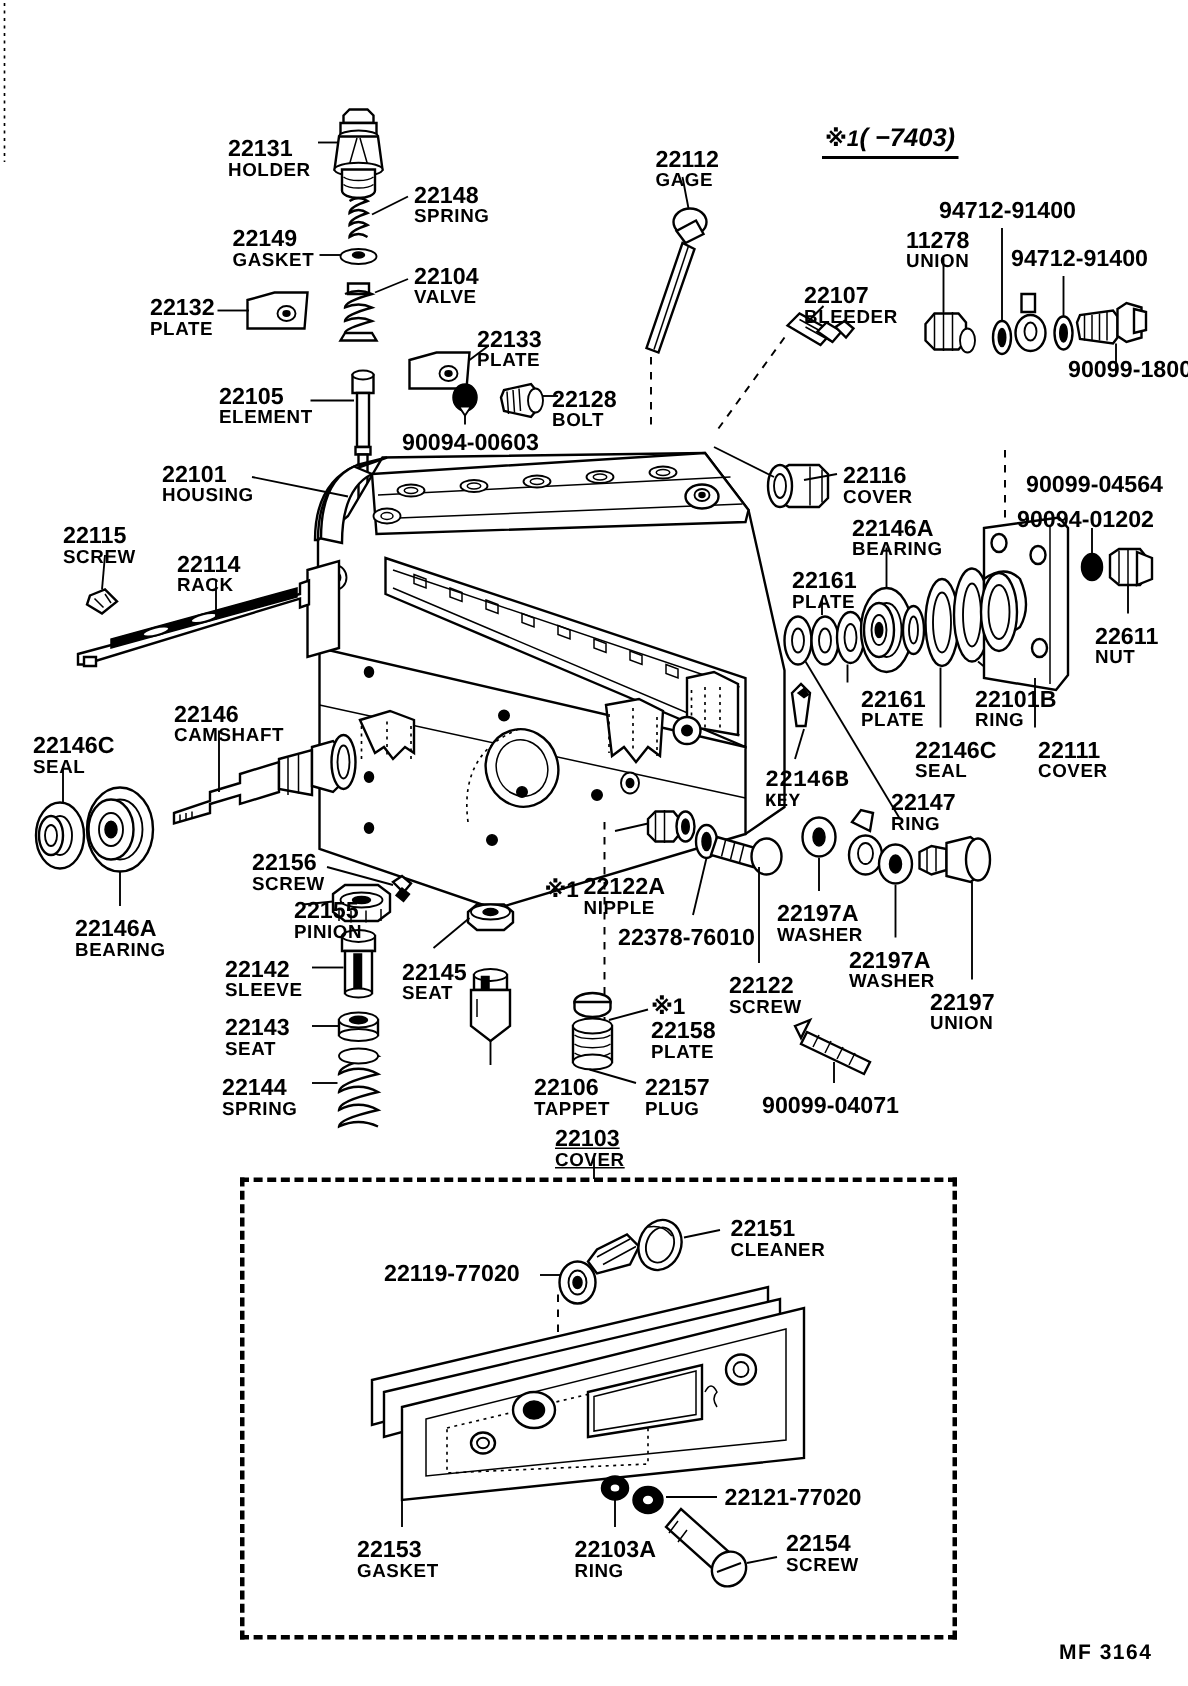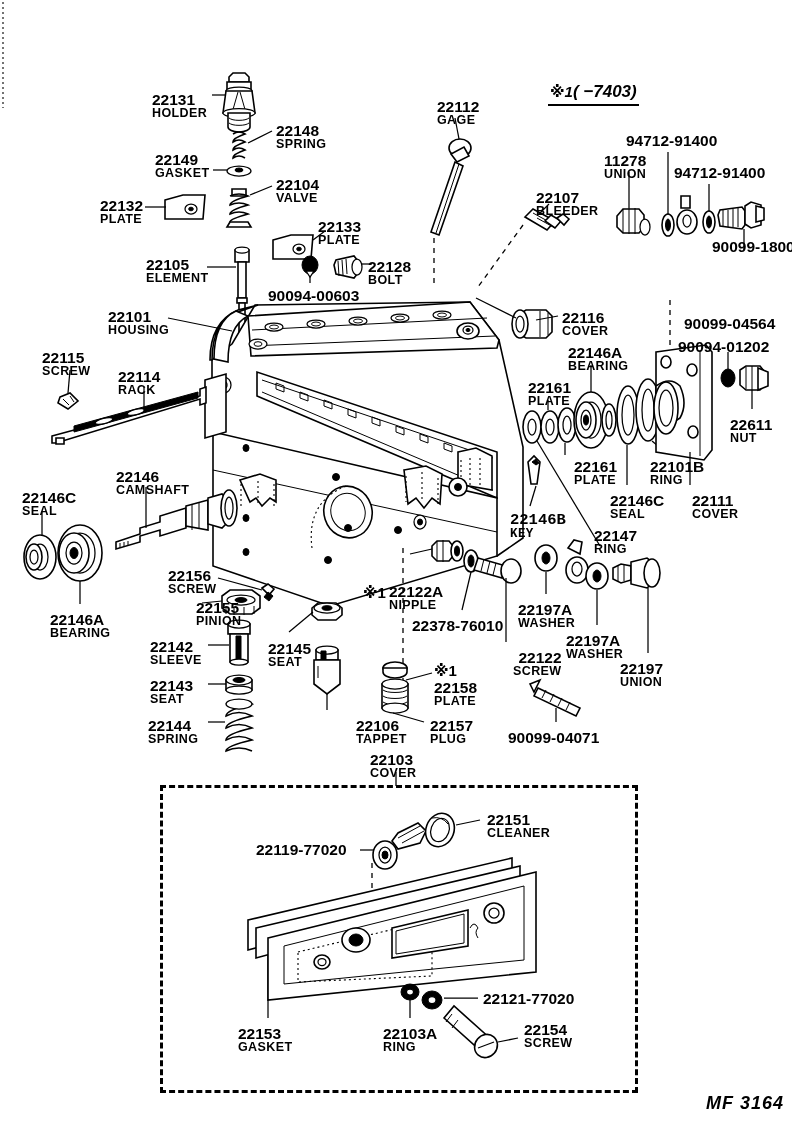--- a/index.html
+++ b/index.html
@@ -6,21 +6,21 @@
   body{width:792px;height:1124px;position:relative;overflow:hidden;
        font-family:"Liberation Sans","DejaVu Sans",sans-serif;color:#000;}
   #sheet{position:absolute;inset:0;width:792px;height:1124px;}
   .lbl{position:absolute;white-space:nowrap;font-weight:bold;letter-spacing:0px;}
   .lbl .n{display:block;font-size:15.5px;line-height:15px;font-weight:bold;}
   .lbl .d{display:block;font-size:12.5px;line-height:13px;font-weight:bold;letter-spacing:.4px;}
   .code{position:absolute;white-space:nowrap;font-weight:bold;font-size:15.5px;line-height:15px;}
   .hdr{position:absolute;white-space:nowrap;font-weight:bold;font-size:17px;}
   .hdr u{text-decoration:none;border-bottom:2.2px solid #000;padding:0 2px 2px 2px;display:inline-block;font-style:italic;}
   .star{font-size:15px;font-weight:bold;}
-  .mf{position:absolute;font-weight:bold;font-size:18px;letter-spacing:1px;font-style:italic;}
+  .mf{position:absolute;font-weight:bold;font-size:14px;letter-spacing:1px;}
   svg{position:absolute;left:0;top:0;overflow:visible;}
   .ln{stroke:#000;stroke-width:1.25;fill:none;}
   .ln2{stroke:#000;stroke-width:1.6;fill:none;}
   .thin{stroke:#000;stroke-width:1;fill:none;}
   .dashf{stroke:#000;stroke-width:1.3;fill:none;stroke-dasharray:5 5;}
   .dot{stroke:#000;stroke-width:1.1;fill:none;stroke-dasharray:2 3;}
   .fillk{fill:#000;stroke:#000;stroke-width:1;}
   .fillw{fill:#fff;stroke:#000;stroke-width:1.25;}
   .fillw2{fill:#fff;stroke:#000;stroke-width:1.6;}
   .insetbox{position:absolute;border:3px dashed #000;}
@@ -704,21 +704,21 @@
     <span class="n">22147</span>
     <span class="d">RING</span>
   </div>
 
   <div class="star" style="position:absolute;left:363px;top:584px;">※1</div>
   <div class="lbl" style="left:389px;top:584px;">
     <span class="n">22122A</span>
     <span class="d">NIPPLE</span>
   </div>
   <div class="code" style="left:412px;top:618px;">22378-76010</div>
-  <div class="lbl" style="left:513px;top:650px;text-align:right;">
+  <div class="lbl" style="left:486px;top:650px;">
     <span class="n">22122</span>
     <span class="d">SCREW</span>
   </div>
   <div class="lbl" style="left:518px;top:602px;">
     <span class="n">22197A</span>
     <span class="d">WASHER</span>
   </div>
   <div class="lbl" style="left:566px;top:633px;">
     <span class="n">22197A</span>
     <span class="d">WASHER</span>
@@ -731,21 +731,21 @@
   <div class="star" style="position:absolute;left:434px;top:662px;">※1</div>
   <div class="lbl" style="left:434px;top:680px;">
     <span class="n">22158</span>
     <span class="d">PLATE</span>
   </div>
   <div class="lbl" style="left:430px;top:718px;">
     <span class="n">22157</span>
     <span class="d">PLUG</span>
   </div>
   <div class="code" style="left:508px;top:730px;">90099-04071</div>
-  <div class="lbl" style="left:370px;top:752px;">
+  <div class="lbl" style="left:370px;top:752px;text-decoration:underline;">
     <span class="n">22103</span>
     <span class="d">COVER</span>
   </div>
 
   <div class="lbl" style="left:487px;top:812px;">
     <span class="n">22151</span>
     <span class="d">CLEANER</span>
   </div>
   <div class="code" style="left:256px;top:842px;">22119-77020</div>
   <div class="code" style="left:483px;top:991px;">22121-77020</div>

